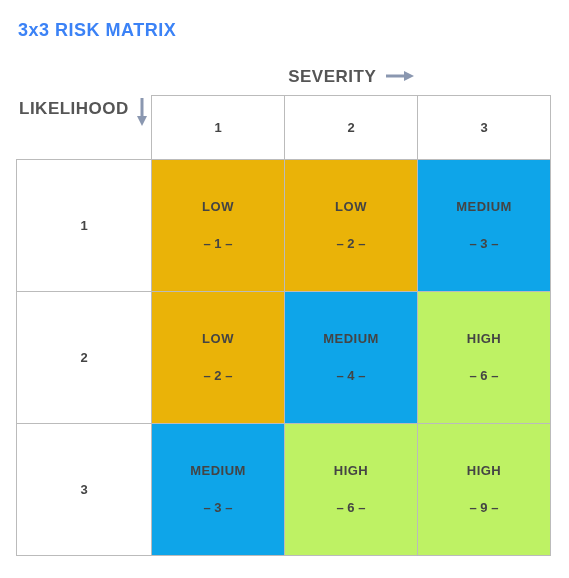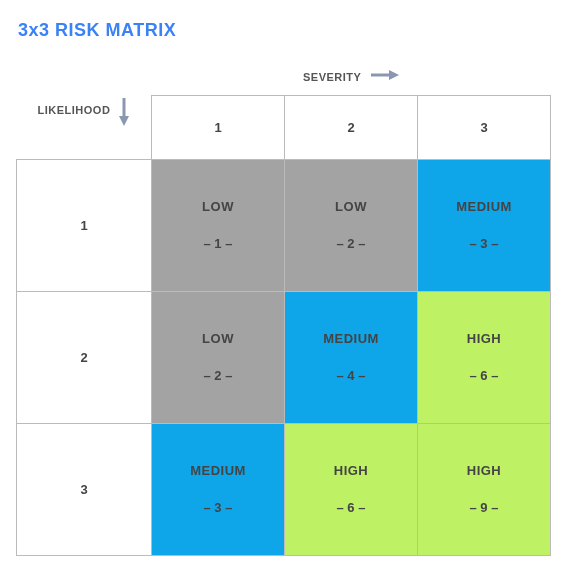--- a/index.html
+++ b/index.html
@@ -26,33 +26,33 @@
     border: 1px solid #bbb;
     text-align: center;
     vertical-align: middle;
     font-weight: 600;
     color: #444;
     font-size: 13px;
     padding: 0;
   }
   .noborder { border: none !important; }
   .axis-label {
-    font-size: 11px;
+    font-size: 17px;
     font-weight: 700;
     color: #555;
     letter-spacing: 0.5px;
   }
   .sev-cell { height: 36px; }
   .sev-header, .lik-header { height: 64px; font-size: 14px; }
   .lik-col { width: 135px; }
   .data-col { width: 133px; }
   .data-cell { height: 132px; }
   .data-cell .rating { font-weight: 700; font-size: 13px; letter-spacing: 0.5px; }
   .data-cell .score { font-weight: 700; font-size: 13px; margin-top: 22px; }
-  .low { background: #a3a3a3; }
+  .low { background: #eab308; }
   .med { background: #0ea5e9; }
   .high { background: #bef264; }
   .arrow-right {
     display: inline-block;
     vertical-align: middle;
     margin-left: 6px;
     position: relative;
     top: -1px;
   }
   .arrow-down {

